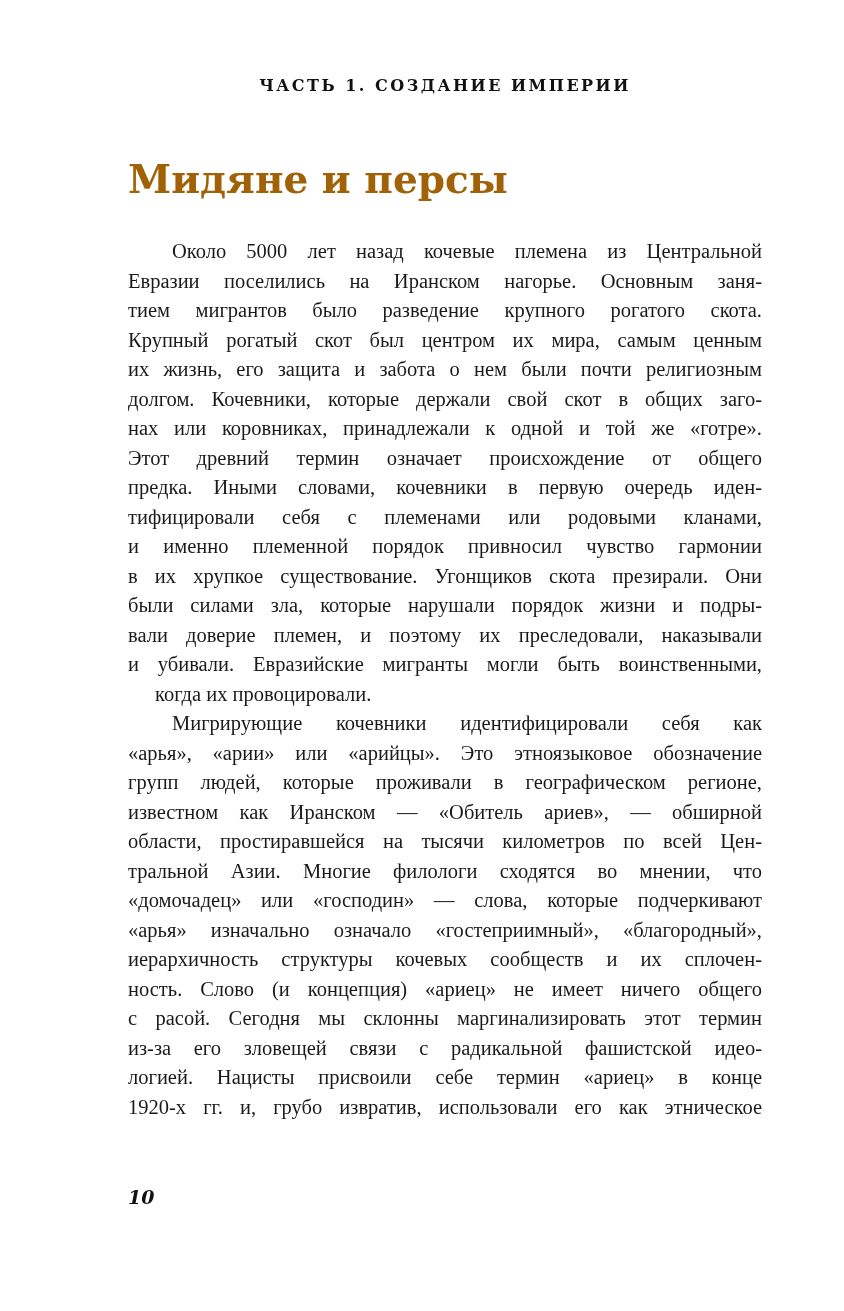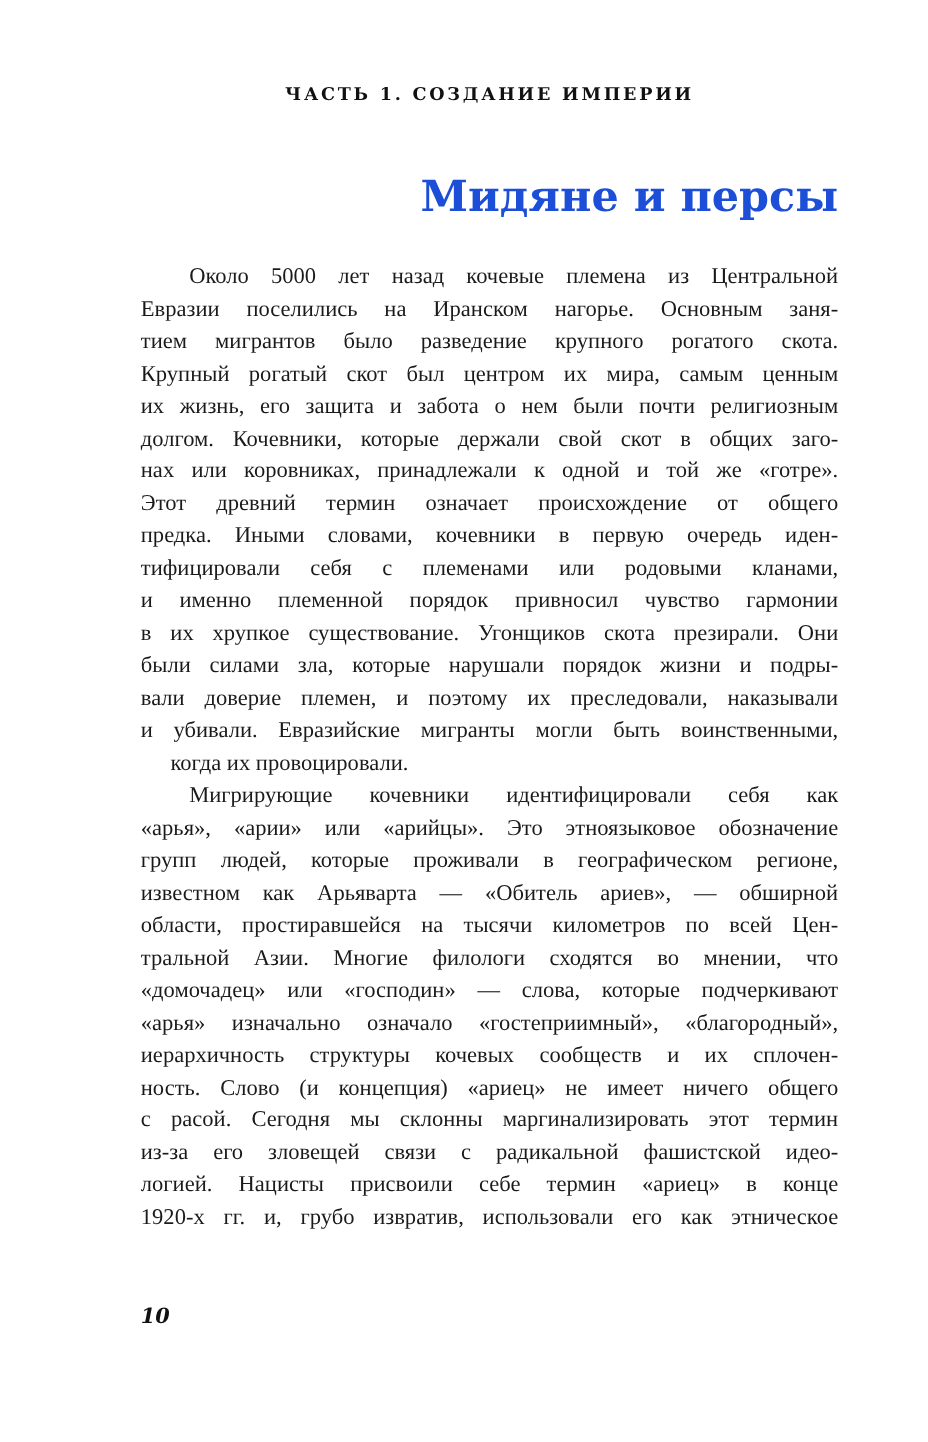--- a/index.html
+++ b/index.html
@@ -28,25 +28,25 @@
     font-weight: 700;
     letter-spacing: 2.5px;
     color: #111111;
   }
   
   .chapter-title {
     position: absolute;
     top: 156px;
     left: 128px;
     width: 634px;
-    text-align: right;
+    text-align: left;
     font-family: "DejaVu Serif", "Liberation Serif", serif;
     font-size: 39px;
     font-weight: 600;
-    color: #1d4ed8;
+    color: #a16207;
   }
   
   .body-text {
     position: absolute;
     top: 237px;
     left: 128px;
     width: 634px;
     font-size: 20.5px;
     line-height: 29.5px;
     color: #1a1a1a;
@@ -105,21 +105,21 @@
         <div class="tline">в их хрупкое существование. Угонщиков скота презирали. Они</div>
         <div class="tline">были силами зла, которые нарушали порядок жизни и подры-</div>
         <div class="tline">вали доверие племен, и поэтому их преследовали, наказывали</div>
         <div class="tline">и убивали. Евразийские мигранты могли быть воинственными,</div>
         <div class="tline">когда их провоцировали.</div>
       </div>
     <div class="para">
         <div class="tline">Мигрирующие кочевники идентифицировали себя как</div>
         <div class="tline">«арья», «арии» или «арийцы». Это этноязыковое обозначение</div>
         <div class="tline">групп людей, которые проживали в географическом регионе,</div>
-        <div class="tline">известном как Арьяварта — «Обитель ариев», — обширной</div>
+        <div class="tline">известном как Иранском — «Обитель ариев», — обширной</div>
         <div class="tline">области, простиравшейся на тысячи километров по всей Цен-</div>
         <div class="tline">тральной Азии. Многие филологи сходятся во мнении, что</div>
         <div class="tline">«домочадец» или «господин» — слова, которые подчеркивают</div>
         <div class="tline">«арья» изначально означало «гостеприимный», «благородный»,</div>
         <div class="tline">иерархичность структуры кочевых сообществ и их сплочен-</div>
         <div class="tline">ность. Слово (и концепция) «ариец» не имеет ничего общего</div>
         <div class="tline">с расой. Сегодня мы склонны маргинализировать этот термин</div>
         <div class="tline">из-за его зловещей связи с радикальной фашистской идео-</div>
         <div class="tline">логией. Нацисты присвоили себе термин «ариец» в конце</div>
         <div class="tline">1920-х гг. и, грубо извратив, использовали его как этническое</div>

